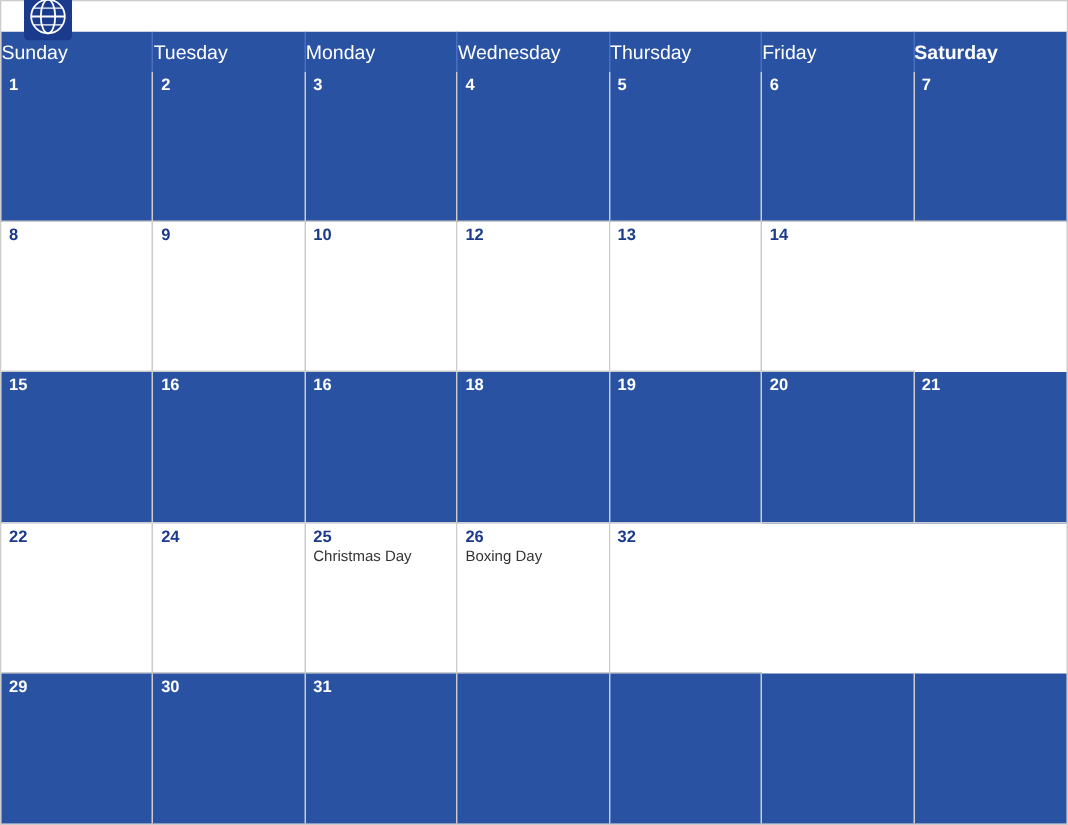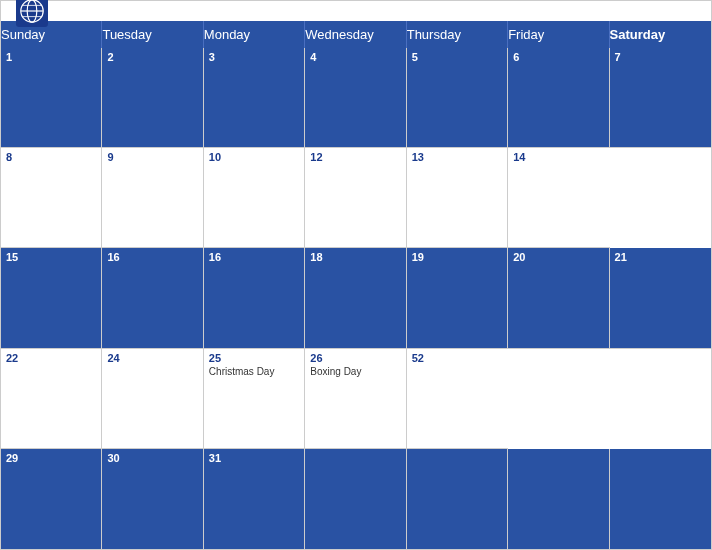--- a/index.html
+++ b/index.html
@@ -242,21 +242,21 @@
         </div>
         <div class="day-cell">
           <span class="day-number">25</span>
           <span class="event-label">Christmas Day</span>
         </div>
         <div class="day-cell">
           <span class="day-number">26</span>
           <span class="event-label">Boxing Day</span>
         </div>
         <div class="day-cell">
-          <span class="day-number">52</span>
+          <span class="day-number">32</span>
         </div>
       </div>
       <div class="cal-row row-blue">
         <div class="day-cell">
           <span class="day-number">29</span>
         </div>
         <div class="day-cell">
           <span class="day-number">30</span>
         </div>
         <div class="day-cell">

